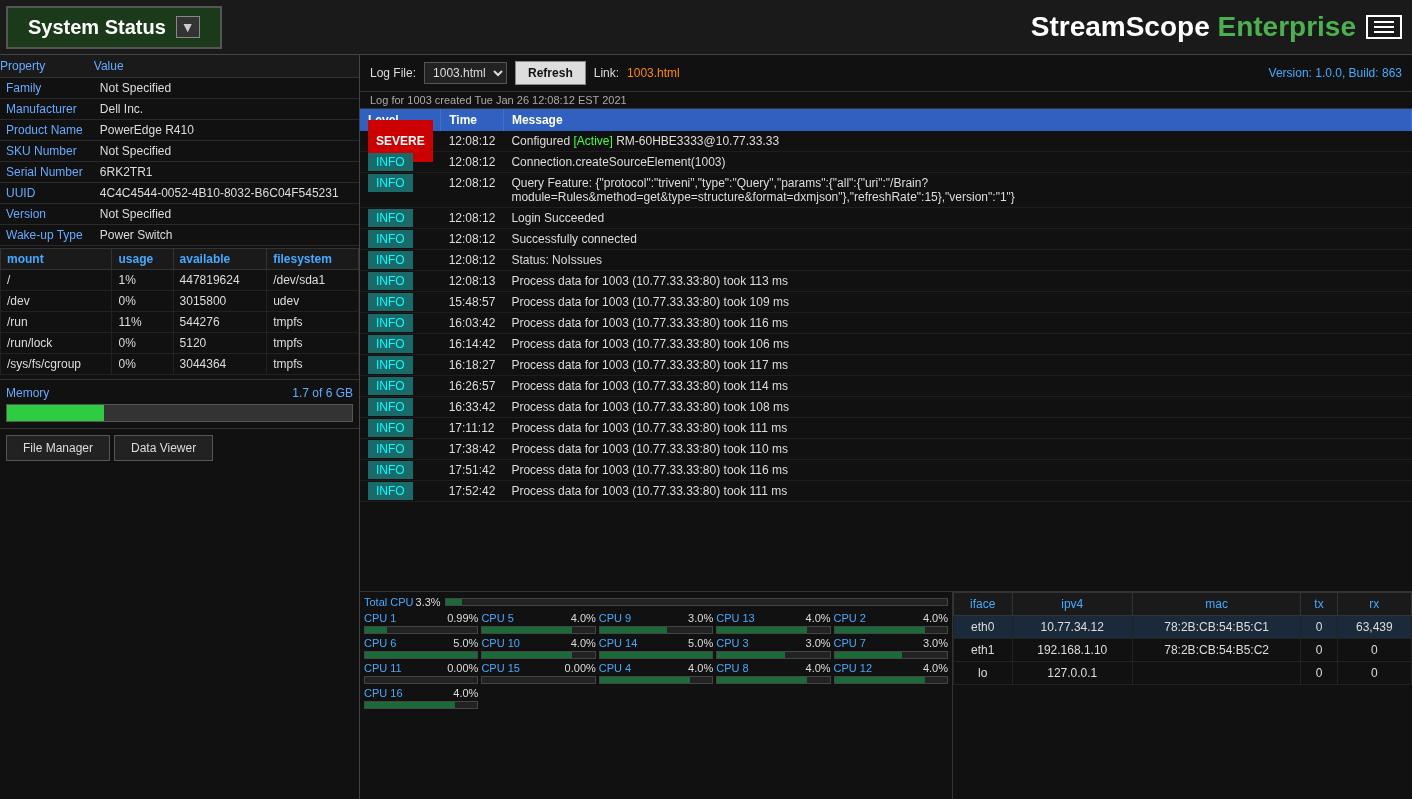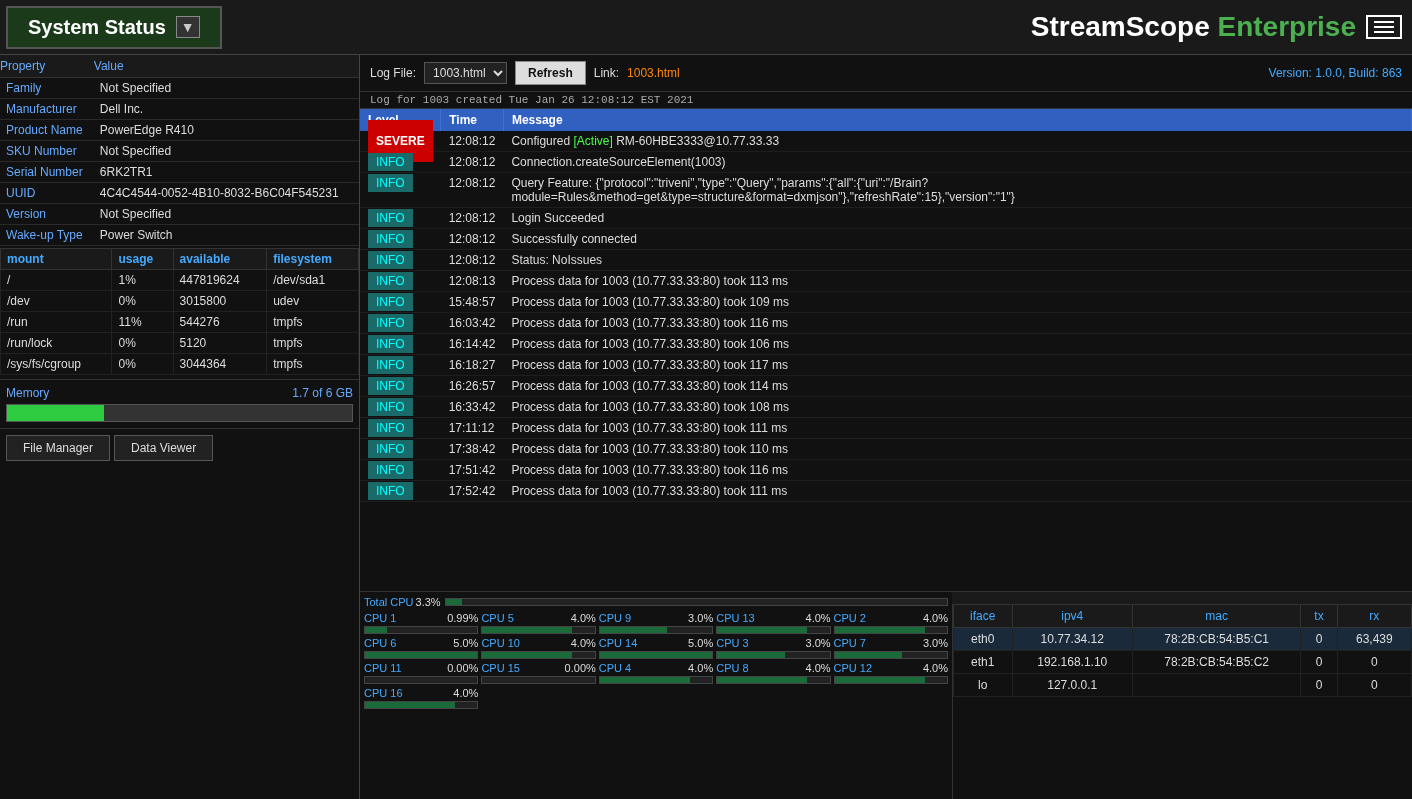--- a/index.html
+++ b/index.html
@@ -61,21 +61,21 @@
     
     .log-toolbar { display: flex; align-items: center; gap: 8px; padding: 6px 10px; background: #111; border-bottom: 1px solid #333; }
     .log-label { color: #ddd; }
     .log-select { background: #222; border: 1px solid #555; color: #ddd; padding: 2px 4px; font-size: 12px; }
     .refresh-btn { background: #ddd; border: 1px solid #888; color: #111; padding: 4px 12px; cursor: pointer; font-size: 12px; font-weight: bold; }
     .link-label { color: #ddd; }
     .link-a { color: #f80; text-decoration: none; }
     .version-info { margin-left: auto; color: #4af; font-size: 12px; }
 
     
-    .log-info { padding: 2px 10px; color: #aaa; font-size: 11px; background: #111; border-bottom: 1px solid #333; font-family: Liberation Mono, monospace; }
+    .log-info { padding: 2px 10px; color: #aaa; font-size: 11px; background: #111; border-bottom: 1px solid #333; }
 
     
     .log-table-wrap { flex: 1; overflow-y: scroll; background: #111; }
     .log-table { width: 100%; border-collapse: collapse; }
     .log-table thead tr { background: #3060c0; }
     .log-table thead th { text-align: left; padding: 4px 8px; color: #fff; font-weight: bold; border-right: 1px solid #4070d0; }
     .log-table tbody tr { border-bottom: 1px solid #1e1e1e; }
     .log-table tbody td { padding: 3px 8px; vertical-align: top; }
     .level-severe { background: #cc0000; color: #fff; text-align: center; font-weight: bold; padding: 14px 8px; }
     .level-info { background: #1a6a6a; color: #0ff; text-align: center; padding: 2px 8px; }
@@ -89,21 +89,21 @@
     
     .cpu-panel { flex: 1; background: #111; padding: 4px; overflow: hidden; }
     .cpu-grid { display: grid; grid-template-columns: repeat(5, 1fr); gap: 2px; }
     .cpu-item { display: flex; flex-direction: column; gap: 1px; }
     .cpu-label { color: #4af; font-size: 11px; display: flex; justify-content: space-between; }
     .cpu-pct { color: #ddd; }
     .cpu-bar-bg { background: #222; height: 8px; border: 1px solid #444; margin-top: 1px; }
     .cpu-bar-fill { background: #1a6a3a; height: 100%; }
 
     
-    .net-panel { width: 460px; background: #111; border-left: 1px solid #333; margin-top: 12px; }
+    .net-panel { width: 460px; background: #111; border-left: 1px solid #333; }
     .net-table { width: 100%; border-collapse: collapse; }
     .net-table thead tr { background: #1a1a1a; }
     .net-table thead th { padding: 4px 8px; color: #4af; border: 1px solid #333; text-align: center; font-weight: normal; }
     .net-table tbody tr { border-bottom: 1px solid #222; }
     .net-table tbody td { padding: 4px 8px; text-align: center; border: 1px solid #222; color: #ddd; }
     .iface-col { color: #4af; }
     .net-highlight { background: #1a2a3a; padding-left: 42px; }
 
     
     ::-webkit-scrollbar { width: 8px; }

